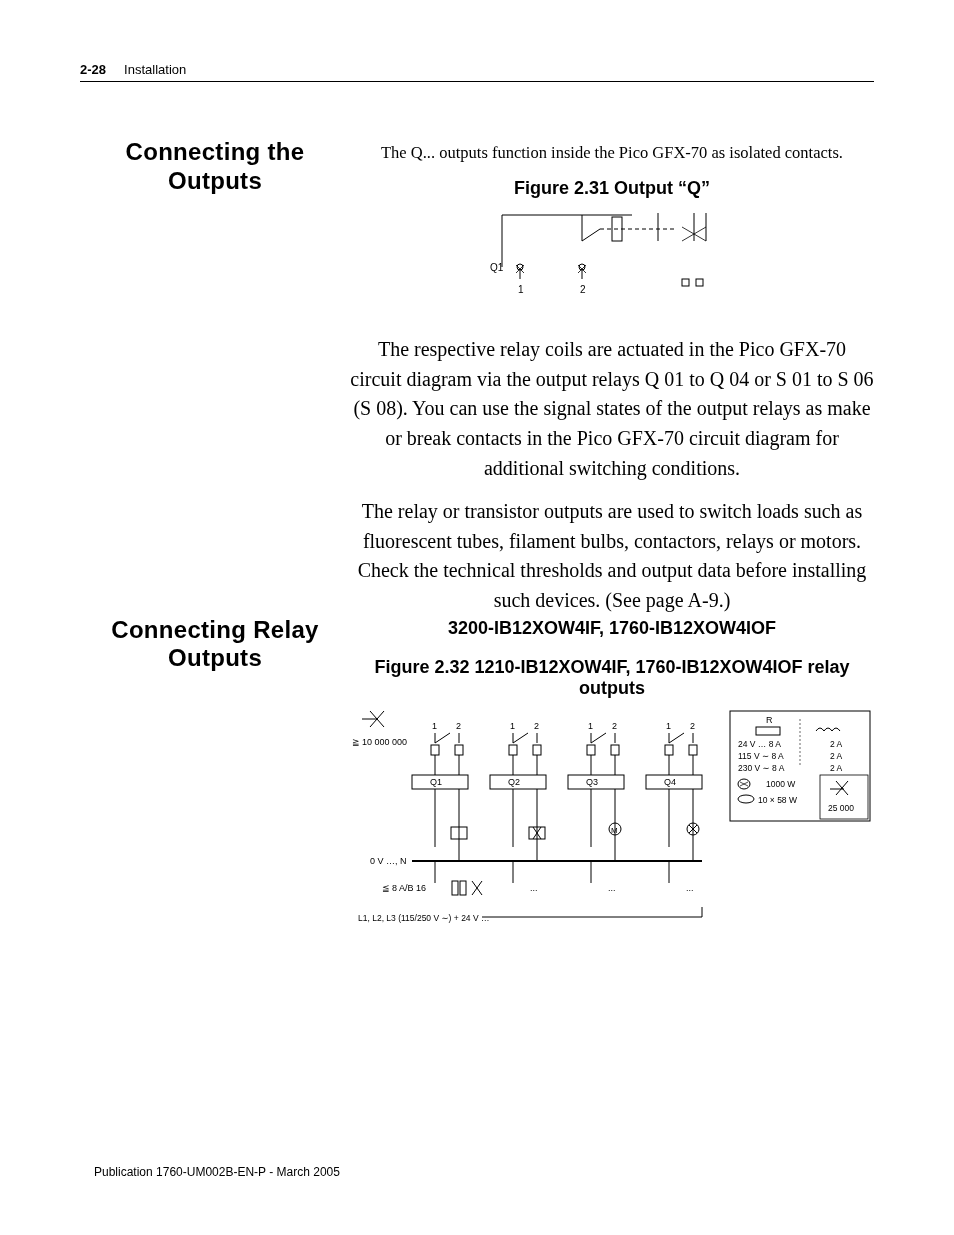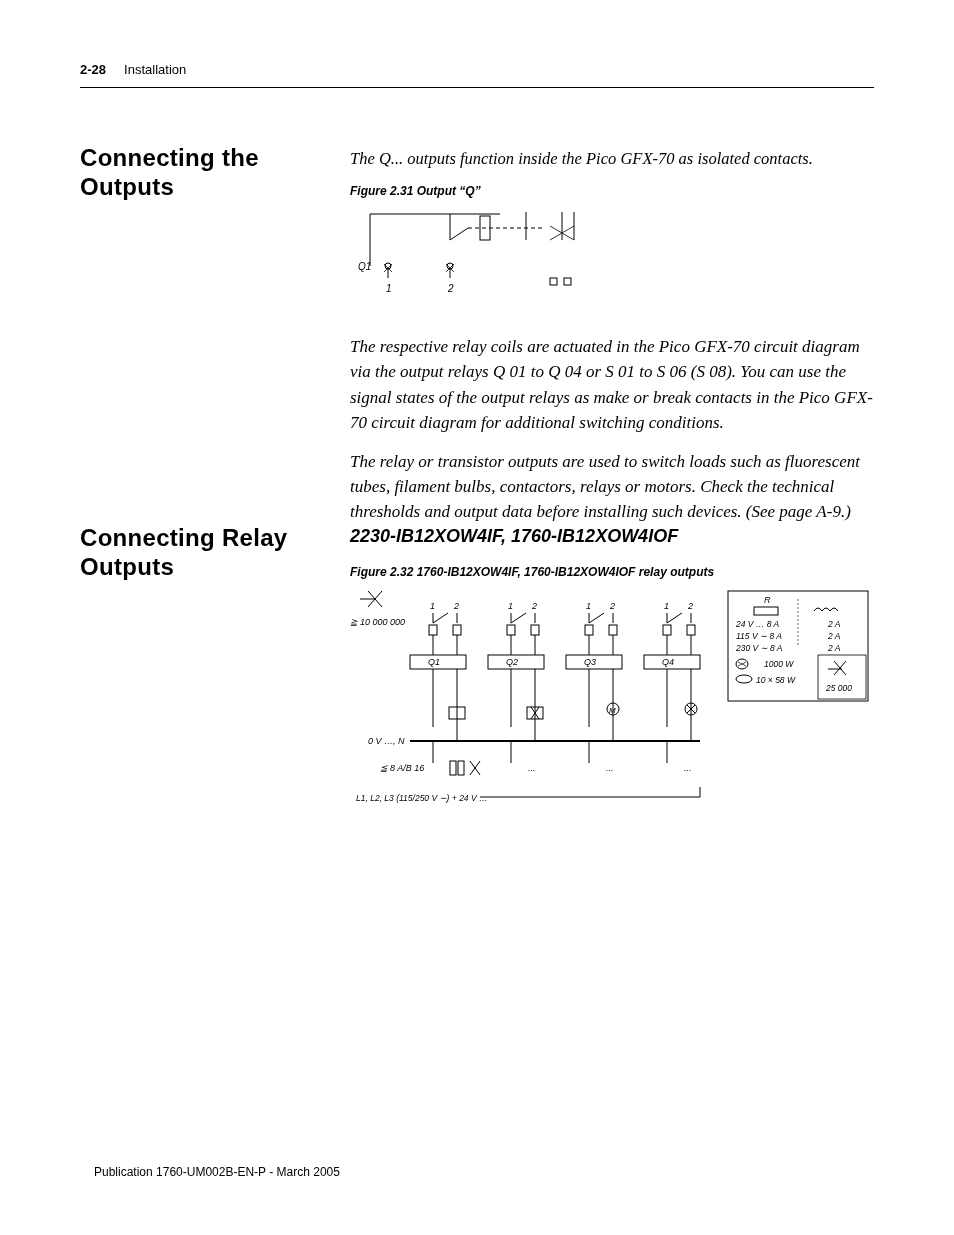--- a/index.html
+++ b/index.html
@@ -1,31 +1,31 @@
 <!DOCTYPE html>
 <html><head>
 <meta charset="utf-8">
 <style>
   html, body { margin:0; padding:0; background:#fff; color:#000; }
   body { width:954px; height:1235px; position:relative;
          font-family:"Times New Roman", Georgia, serif; }
   .page { box-sizing:border-box; padding:62px 80px 40px 80px; }
   .runhead { font-family:"Helvetica Neue", Arial, sans-serif; font-size:13px;
-             border-bottom:1px solid #000; padding-bottom:10px; margin-bottom:56px; }
+             border-bottom:1px solid #000; padding-bottom:4px; margin-bottom:56px; }
   .runhead .pg { font-weight:700; }
-  .cols { display:flex; }
+  .cols { display:flex;text-align:center; }
   .left { flex:0 0 270px; }
-  .right { flex:1;font-style:italic; }
+  .right { flex:1; }
   .sect-title { font-family:"Helvetica Neue", Arial, sans-serif;
                 font-weight:700; font-size:24px; line-height:1.2;
                 letter-spacing:.3px; }
   .body-first { font-size:16.5px; line-height:1.35; margin:4px 0 14px 0; }
   .fig-cap { font-family:"Helvetica Neue", Arial, sans-serif; font-weight:700;
-             font-size:12px; margin:6px 0 8px 0; }
-  .para { font-size:17px; line-height:1.48; margin:14px 0 0 0; }
+             font-size:18px; margin:6px 0 8px 0; }
+  .para { font-size:20px; line-height:1.48; margin:14px 0 0 0; }
   .h2 { font-family:"Helvetica Neue", Arial, sans-serif; font-weight:700;
         font-size:18px; margin:2px 0 18px 0; }
   .footer { position:absolute; left:94px; bottom:56px;
             font-family:"Helvetica Neue", Arial, sans-serif; font-size:12px; }
   svg text { font-family:"Helvetica Neue", Arial, sans-serif; }
 </style>
 </head>
 <body>
 
 <div class="page">
@@ -81,22 +81,22 @@
       <p class="para">The respective relay coils are actuated in the Pico GFX-70 circuit diagram via the output relays Q 01 to Q 04 or S 01 to S 06 (S 08). You can use the signal states of the output relays as make or break contacts in the Pico GFX-70 circuit diagram for additional switching conditions.</p>
       <p class="para">The relay or transistor outputs are used to switch loads such as fluorescent tubes, filament bulbs, contactors, relays or motors. Check the technical thresholds and output data before installing such devices. (See page A-9.)</p>
     </div>
   </div>
 
   <div class="cols" style="">
     <div class="left">
       <div class="sect-title">Connecting Relay Outputs</div>
     </div>
     <div class="right">
-      <div class="h2">2230-IB12XOW4IF, 1760-IB12XOW4IOF</div>
-      <div class="fig-cap">Figure 2.32 1760-IB12XOW4IF, 1760-IB12XOW4IOF relay outputs</div>
+      <div class="h2">3200-IB12XOW4IF, 1760-IB12XOW4IOF</div>
+      <div class="fig-cap">Figure 2.32 1210-IB12XOW4IF, 1760-IB12XOW4IOF relay outputs</div>
 
       
       <svg width="520" height="260" viewBox="0 0 520 260" stroke="#000" fill="none" stroke-width="1">
 
         <g transform="translate(10,4)">
           <path d="M0 8 H16 M8 0 L22 16 M8 16 L22 0" stroke-width="1"></path>
         </g>
         <text x="0" y="38" font-size="9" fill="#000" stroke="none">≧ 10 000 000</text>
 
         <g>

